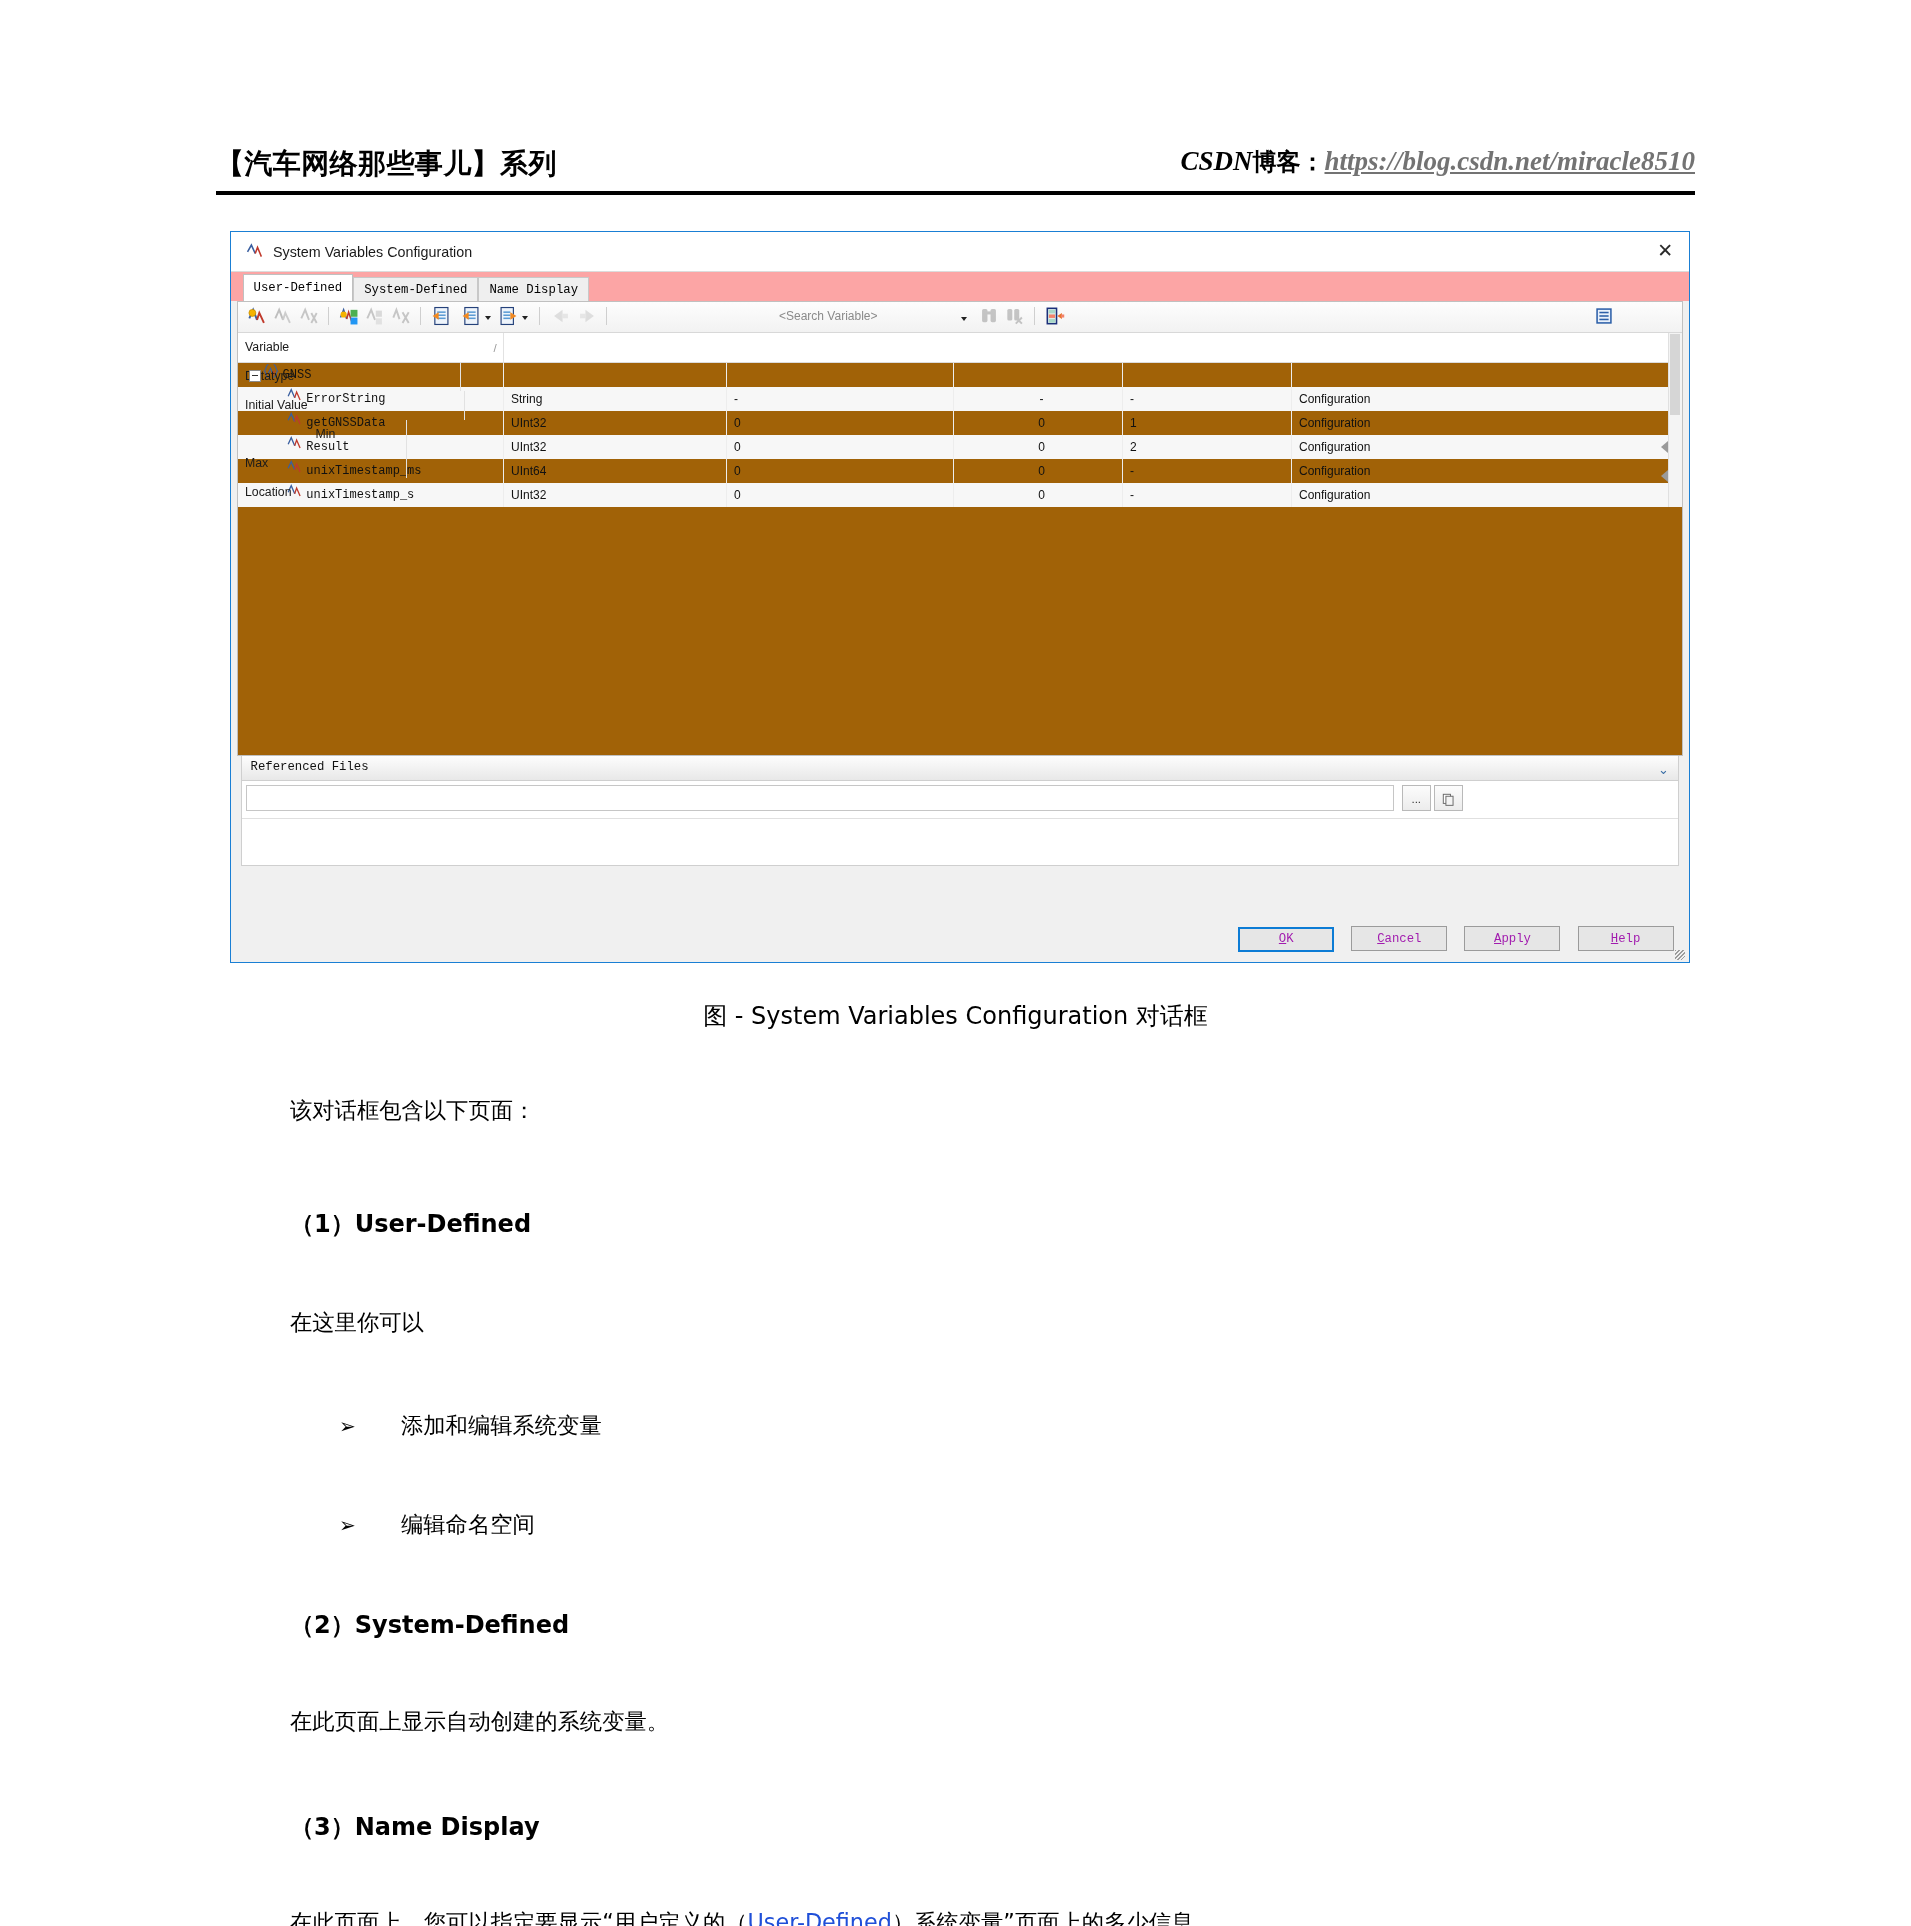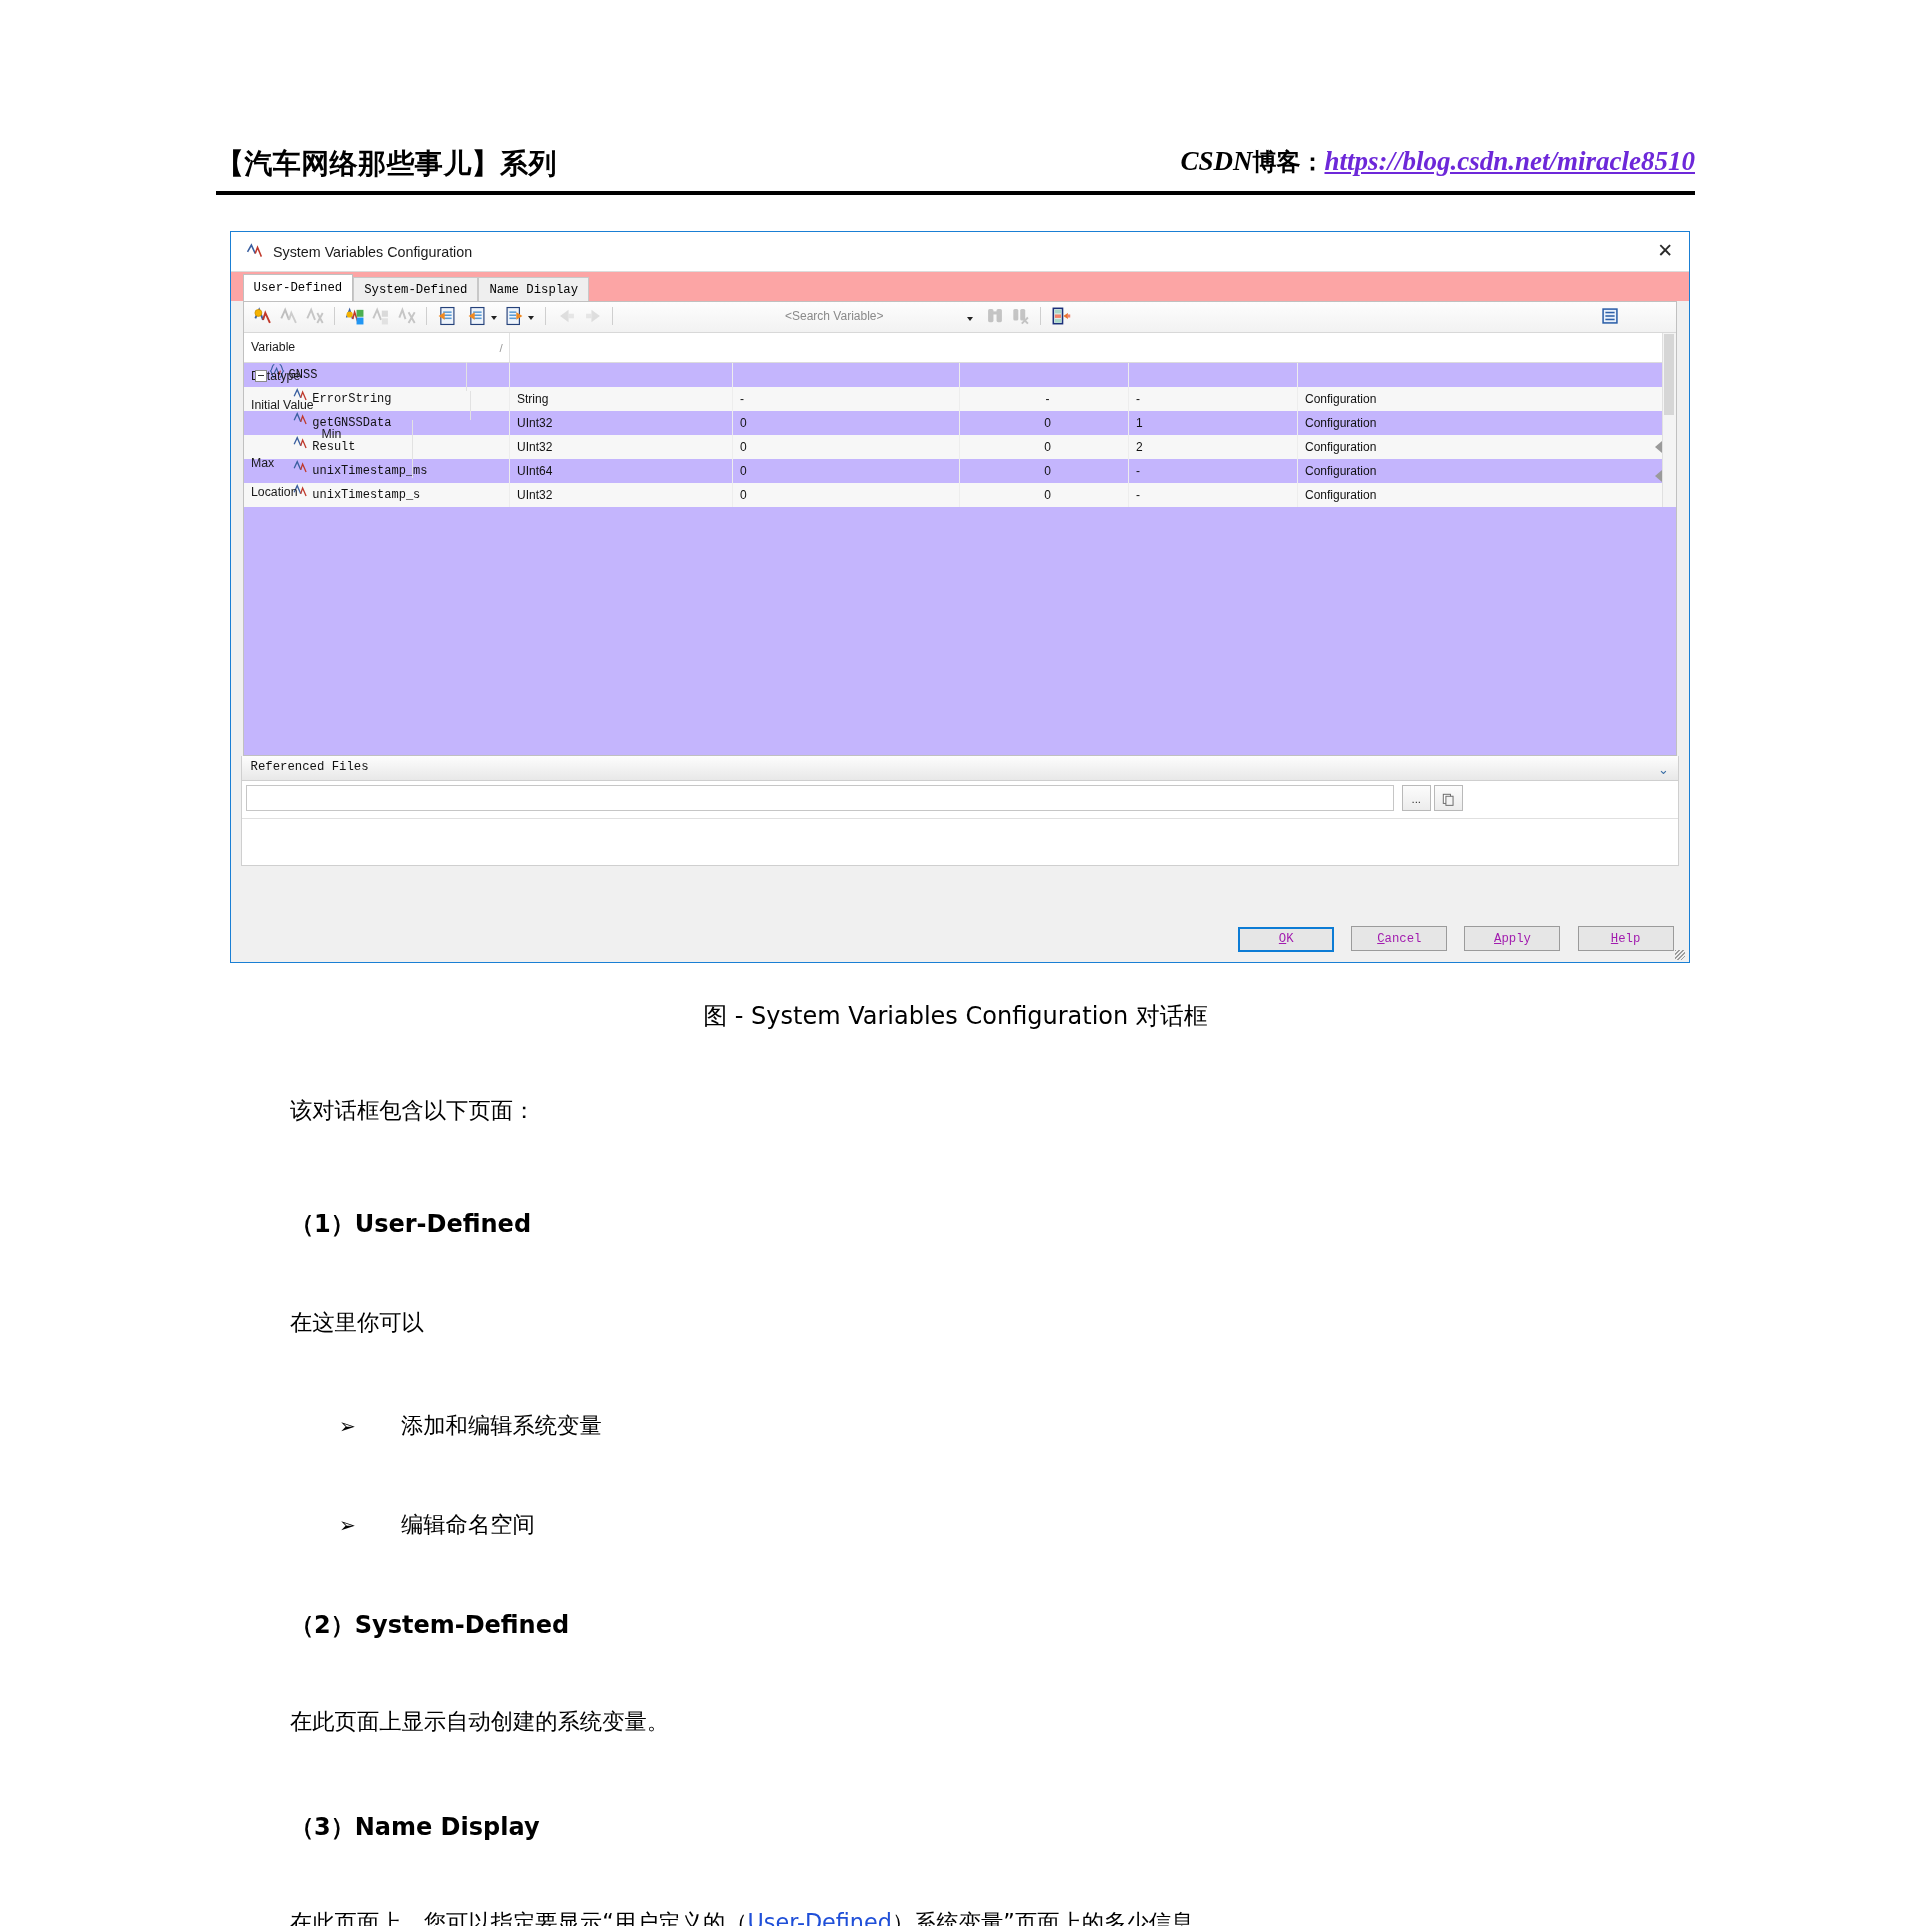--- a/index.html
+++ b/index.html
@@ -21,21 +21,21 @@
     font-family:"DejaVu Sans", sans-serif;
     font-weight:bold; font-size:28px; letter-spacing:0.4px; white-space:nowrap;
   }
   .doc-header-right {
     position:absolute; right:0; top:3.1px; white-space:nowrap;
     font-family:"Liberation Serif", serif;
     font-size:27px; font-weight:bold; font-style:italic;
   }
   .doc-header-right .csdn { color:#000; }
   .doc-header-right .blogword { font-family:"DejaVu Sans", sans-serif; font-style:normal; font-size:24px;}
-  .doc-header-right .link { color:#6d28d9; text-decoration:underline; }
+  .doc-header-right .link { color:#737373; text-decoration:underline; }
   .header-rule {
     position:absolute; left:216px; top:191px; width:1479px; height:3.5px; background:#000;
   }
 
   
   .shot {
     position:absolute; left:230px; top:231px; width:1460px; height:732px;
     border:1.9px solid #1a7fd4; background:#f0f0f0; box-sizing:border-box;
   }
   .titlebar {
@@ -56,21 +56,21 @@
   .tabstrip { position:relative; height:28.5px; background:#fca5a5; padding-left:11.6px; box-sizing:border-box; }
   .tab {
     display:inline-block; height:24px; line-height:24px; padding:0 10px; margin-top:4.6px;
     font-family:"Liberation Mono", monospace; font-size:12.3px; color:#000;
     border:0.4px solid #c8c8c8; border-bottom:none; background:#efefef;
     vertical-align:bottom; box-sizing:border-box;
   }
   .tab.active { background:#ffffff; height:27px; line-height:27px; margin-top:1.5px; border-color:#c0c0c0; }
 
   .panel {
-    position:relative; margin:0 12px; background:#c4b5fd;
+    position:relative; margin:0 6px; background:#a16207;
     border:0.4px solid #c0c0c0; height:455px; box-sizing:border-box;
   }
 
   
   .toolbar {
     position:relative; height:30px; border-bottom:0.4px solid #d8d8d8;
     background:linear-gradient(#fdfdfd,#f2f2f2);
   }
   .tb-btn {
     position:absolute; top:4.6px; width:20px; height:20px;

